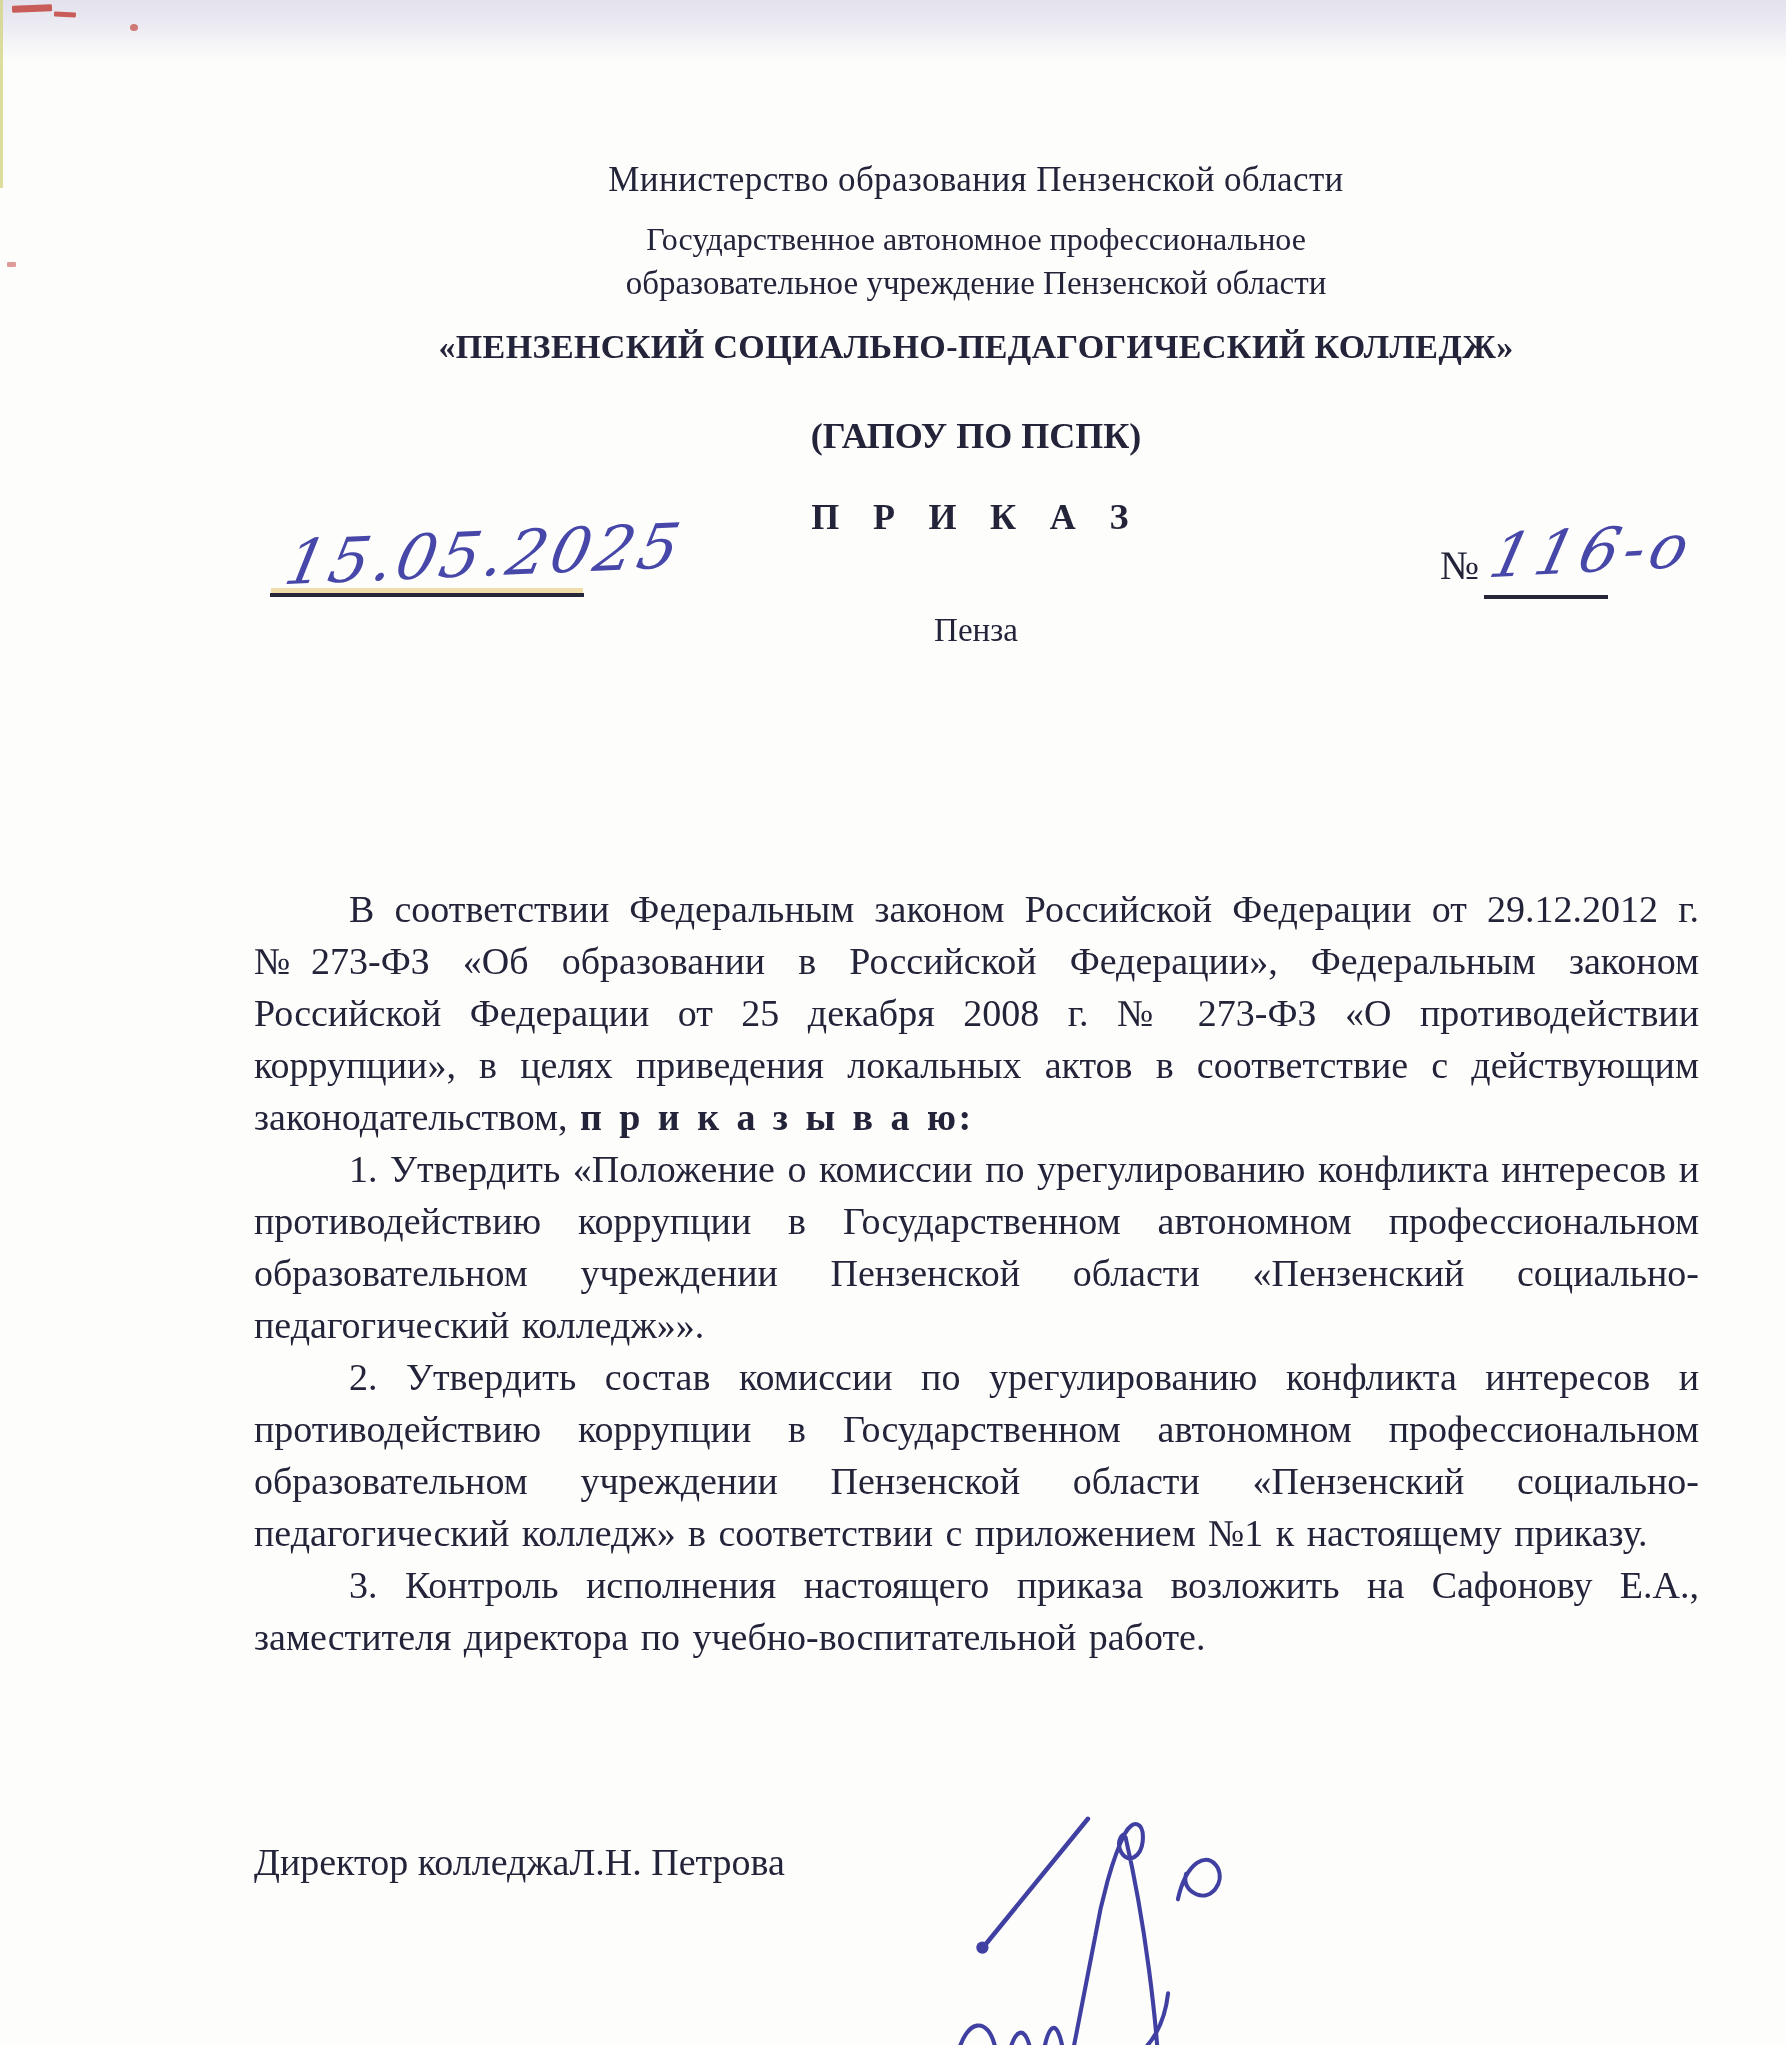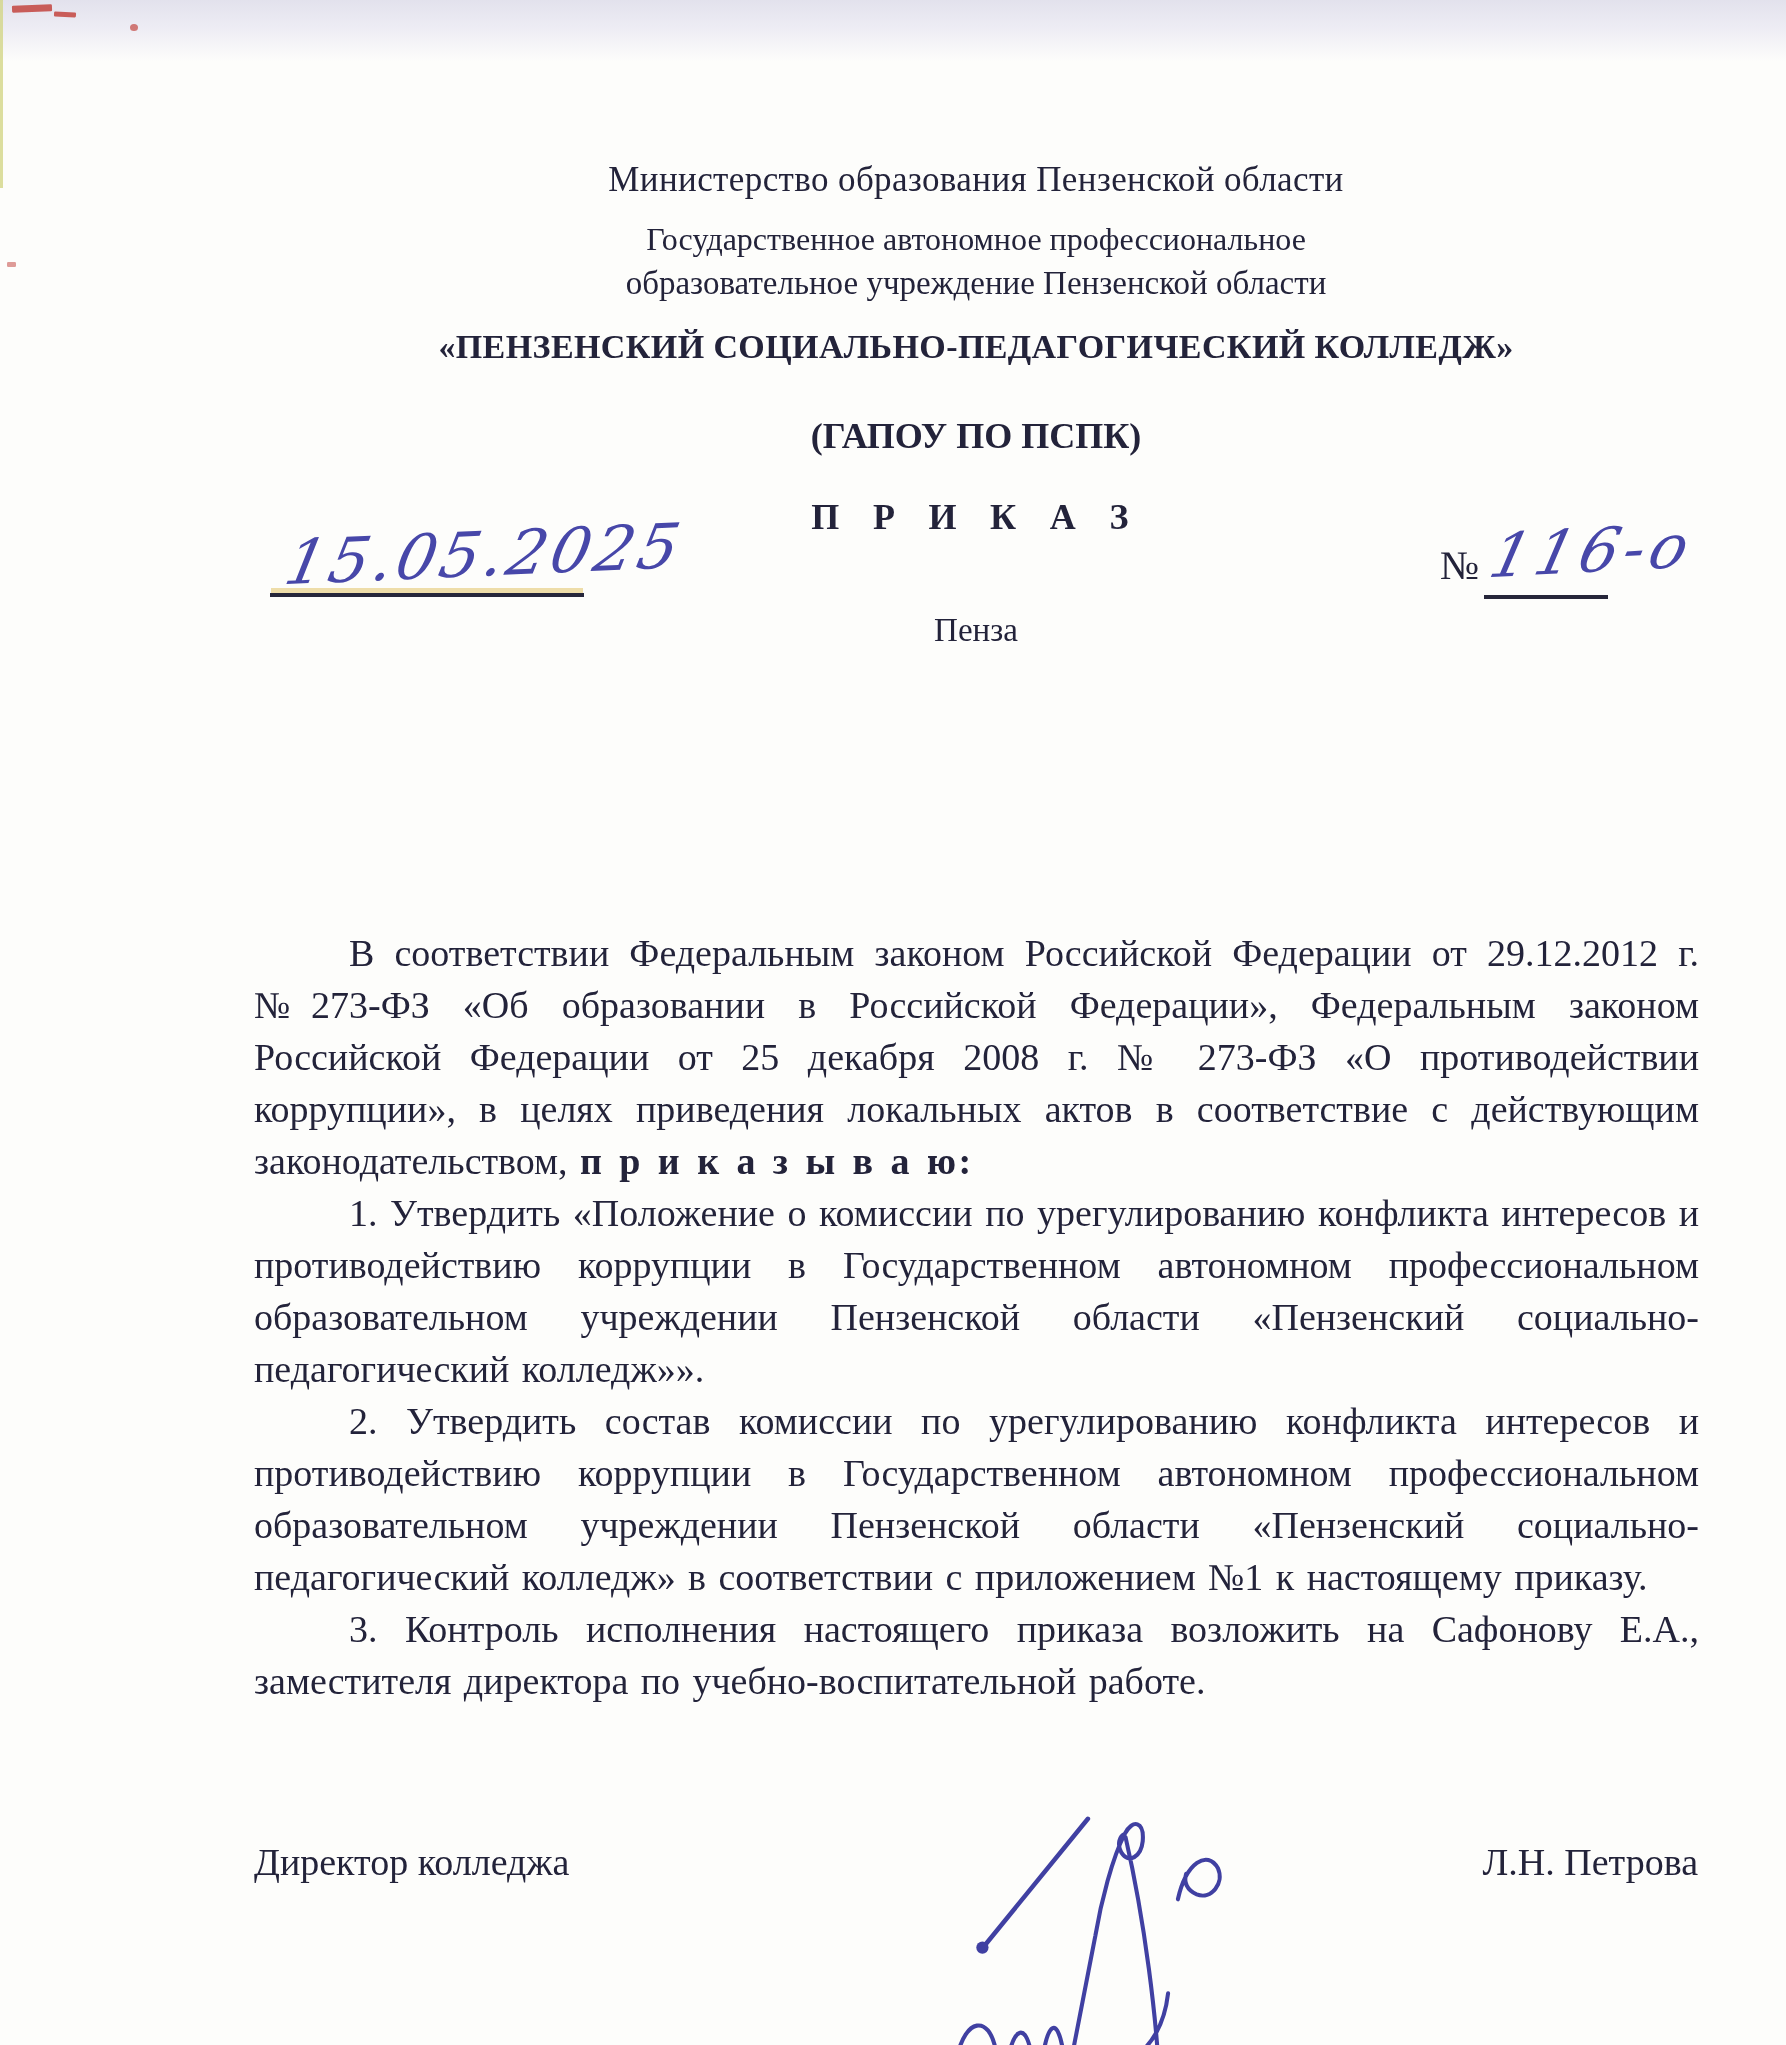--- a/index.html
+++ b/index.html
@@ -76,28 +76,28 @@
 
   .subject {
     position: absolute; left: 254px; top: 734px; width: 1309px;
     font-size: 37px; font-weight: bold; line-height: 65px;
     text-align: left;
   }
 
   .body-text {
     position: absolute; left: 254px; top: 883px; width: 1445px;
     font-size: 38px; line-height: 52px;
-    text-align: justify; word-spacing: 2.9px; margin-top: 44px;
+    text-align: justify; word-spacing: 2.9px;
   }
   .body-text p { margin: 0; text-indent: 95px; }
   .decree-word { font-weight: bold; letter-spacing: 2.5px; white-space: nowrap; }
 
   .sign-row {
     position: absolute; left: 254px; top: 1840px; width: 1444px;
-    display: flex; justify-content: space-between;
+    display: flex; 
     font-size: 38px;
   }
   .signature-svg { position: absolute; left: 920px; top: 1784px; }
 </style>
 </head>
 <body>
 
 <div class="page">
 
   <div class="scan-top-band"></div>

